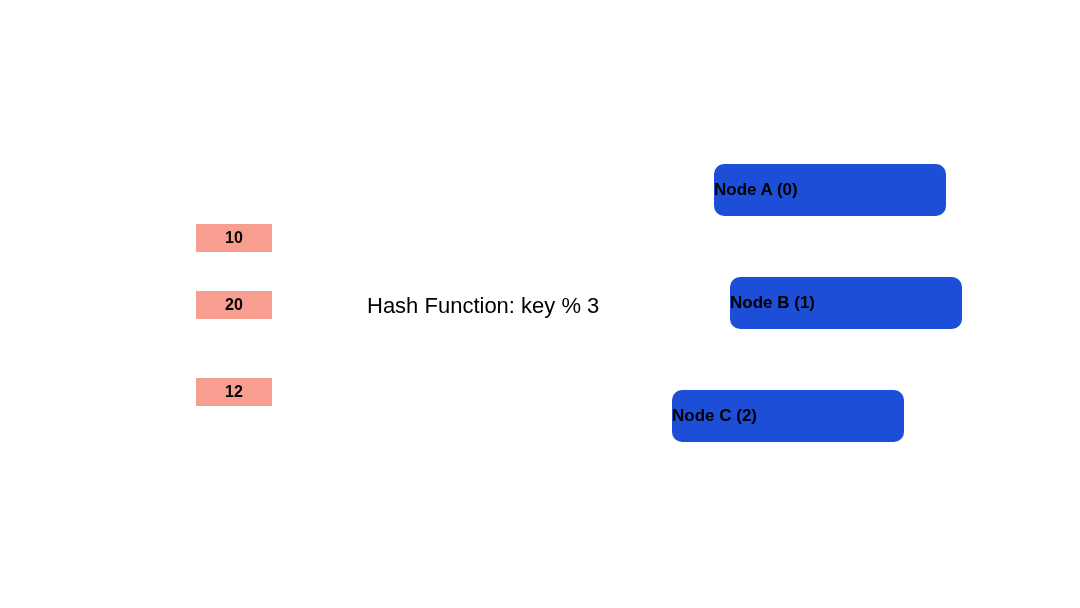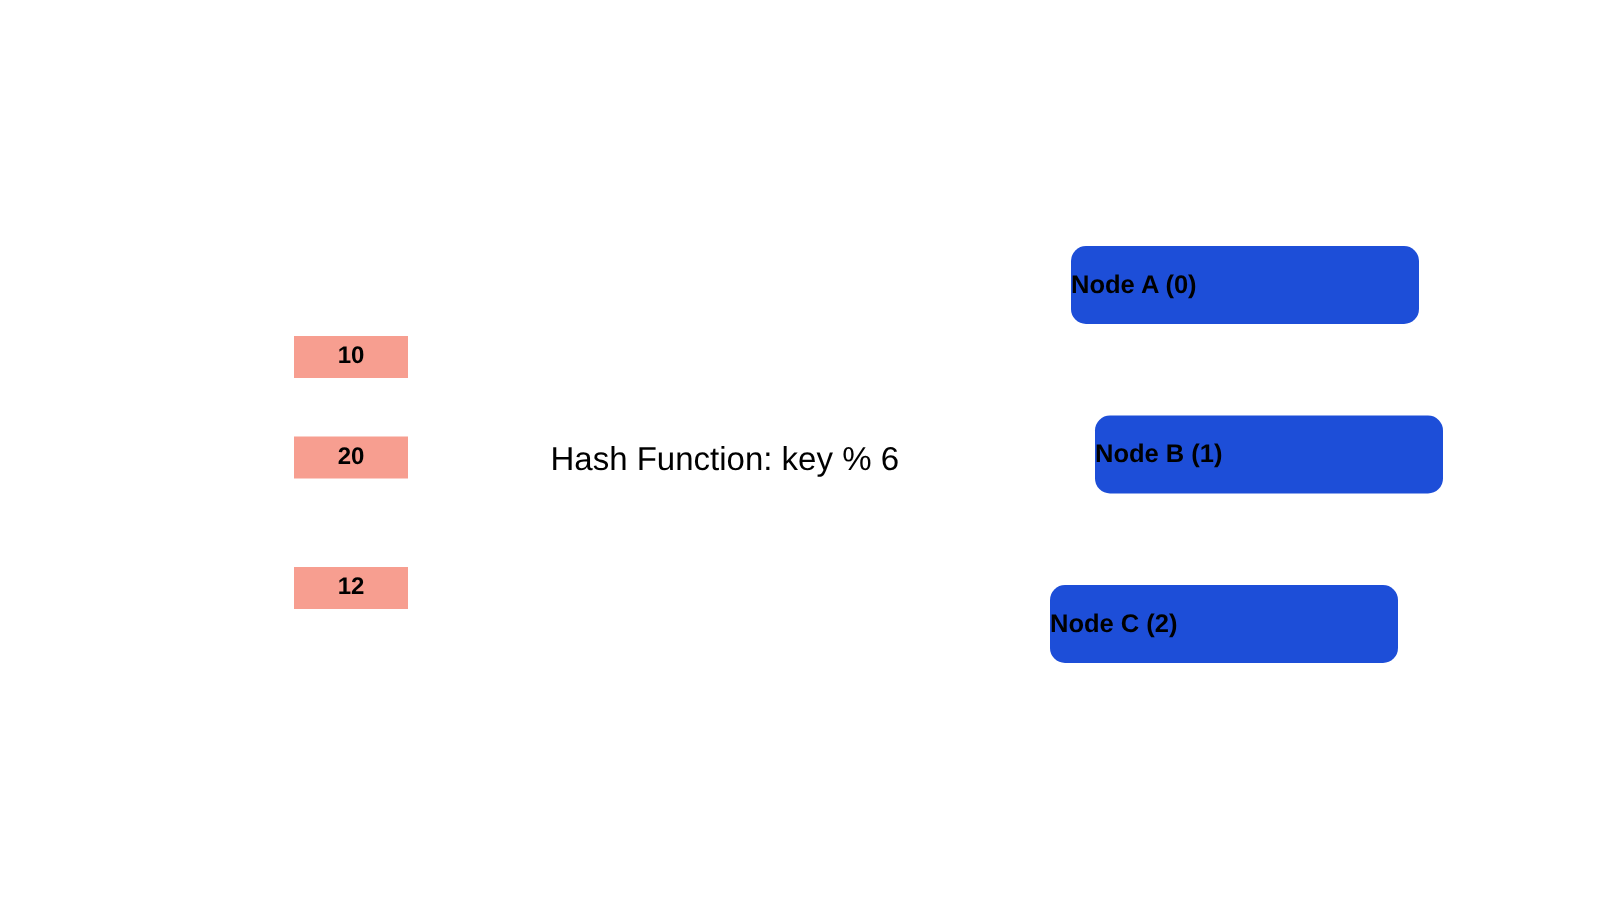--- a/index.html
+++ b/index.html
@@ -65,28 +65,28 @@
 
   <div class="key-box" style="left:196px; top:291px;text-align:right;">
     <span>20</span>
   </div>
 
   <div class="key-box" style="left:196px; top:378px;">
     <span>12</span>
   </div>
 
   <div class="hash-label" style="left:367px; top:293px;">
-    <span>Hash Function: key %  6</span>
+    <span>Hash Function: key %  3</span>
   </div>
 
   <div class="node-box" style="left:714px; top:164px;">
     <span>Node A (0)</span>
   </div>
 
   <div class="node-box" style="left:730px; top:277px;">
     <span>Node B (1)</span>
   </div>
 
-  <div class="node-box" style="left:700px; top:390px;">
+  <div class="node-box" style="left:672px; top:390px;">
     <span>Node C (2)</span>
   </div>
 
 </div>
 
 </body></html>

